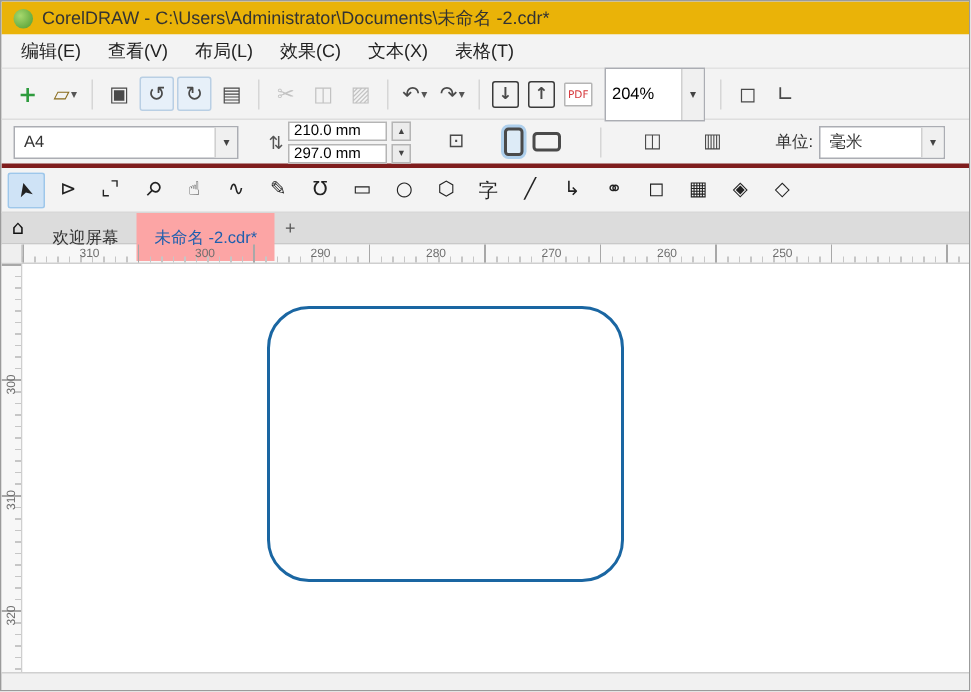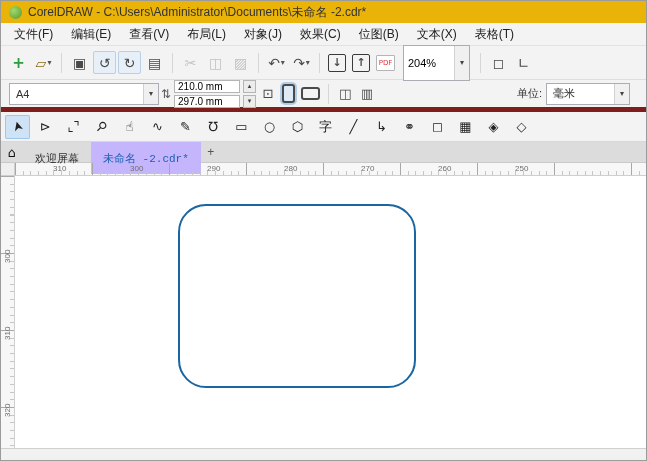--- a/index.html
+++ b/index.html
@@ -25,21 +25,21 @@
   .sep { width: 1px; height: 20px; background: #d6d6d6; margin: 0 4px; flex: none; }
   .grayed { color: #c2c2c2; }
   .boxed { border: 1px solid #b9cfe4; background: #e7f0f9; }
   .import-box { border: 1.5px solid #3a3a3a; width: 18px; height: 18px; min-width: 18px; font-size: 11px; font-weight: bold; margin: 0 2px; }
   .pdf-badge { font-size: 7px; font-weight: normal; color: #d6383c; background: #fff; border: 1px solid #b5b5b5; padding: 3px 2px; border-radius: 1px; }
   .zoom-combo { display: flex; align-items: center; height: 36px; border: 1px solid #abadb3; background: #fff; margin: 3px 4px; }
   .zoom-combo input { width: 50px; border: 0; font-size: 11px; padding: 0 4px; outline: none; font-family: inherit; }
   .combo-arrow { width: 15px; height: 100%; display: flex; align-items: center; justify-content: center; font-size: 8px; color: #444; border-left: 1px solid #d0d0d0; background: #f0f0f0; font-family: "DejaVu Sans", sans-serif; }
 
   
-  .propbar { height: 32px; display: flex; align-items: center; background: #f3f3f3; border-bottom: 5px solid #7f1d1d; padding: 0 8px; gap: 2px; font-size: 11px; color: #333; }
+  .propbar { height: 32px; display: flex; align-items: center; background: #f3f3f3; border-bottom: 3px solid #7f1d1d; padding: 0 8px; gap: 20px; font-size: 11px; color: #333; }
   .page-combo { width: 150px; height: 22px; border: 1px solid #abadb3; background: #fff; display: flex; align-items: center; flex: none; }
   .page-combo .val { flex: 1; padding: 0 6px; }
   .dims { display: flex; align-items: center; gap: 3px; }
   .dims-icon { font-size: 12px; color: #555; font-family: "DejaVu Sans", sans-serif; }
   .dim-col { display: flex; flex-direction: column; gap: 2px; }
   .dim-input { width: 66px; height: 13px; border: 1px solid #b5b5b5; font-size: 10px; padding: 0 3px; background: #fff; font-family: inherit; }
   .stepper { display: flex; flex-direction: column; gap: 2px; }
   .step-btn { width: 13px; height: 13px; border: 1px solid #b5b5b5; background: #ececec; font-size: 7px; display: flex; align-items: center; justify-content: center; color: #444; font-family: "DejaVu Sans", sans-serif; }
   .pb-icon { font-size: 13px; color: #4a4a4a; min-width: 20px; text-align: center; font-family: "DejaVu Sans", sans-serif; }
   .orient { display: flex; gap: 6px; align-items: center; margin: 0 2px; }
@@ -55,21 +55,21 @@
   .tool { width: 25px; height: 24px; display: flex; align-items: center; justify-content: center; font-size: 13px; color: #222; border-radius: 2px; }
   .tool .tg { font-family: "DejaVu Sans", sans-serif; }
   .tool.selected { background: #cfe3f6; box-shadow: 0 0 0 1px #9ec7ea inset; }
   .tool.rot-up .tg { display: inline-block; transform: rotate(-105deg); }
   .tool.rot-45 .tg { display: inline-block; transform: rotate(45deg); }
 
   
   .tabbar { height: 21px; display: flex; align-items: stretch; background: #dcdcdc; border-bottom: 1px solid #c9c9c9; }
   .home-btn { width: 22px; display: flex; align-items: center; justify-content: center; font-size: 13px; color: #111; font-family: "DejaVu Sans", sans-serif; }
   .tab { display: flex; align-items: center; padding: 16px 12px; font-size: 11px; color: #333; }
-  .tab.active { background: #c4b5fd; color: #1e5fae; font-family: Liberation Mono, monospace; }
+  .tab.active { background: #fca5a5; color: #1e5fae; }
   .add-tab { width: 20px; display: flex; align-items: center; justify-content: center; font-size: 12px; color: #555; }
 
   
   .hruler { height: 13px; display: flex; background: #f7f7f7; border-bottom: 1px solid #cfcfcf; }
   .ruler-corner { width: 14px; height: 100%; border-right: 1px solid #cfcfcf; background: #efefef; flex: none; }
   .hruler-scale { flex: 1; position: relative;
     background-image:
       repeating-linear-gradient(to right, #a8a8a8 0 1px, transparent 1px 77px),
       repeating-linear-gradient(to right, #c6c6c6 0 1px, transparent 1px 7.7px);
     background-size: 100% 100%, 100% 4px;
@@ -98,27 +98,24 @@
 
 <div class="window">
 
   <div class="titlebar">
     <span class="app-logo"></span>
     <span class="title-text">CorelDRAW - C:\Users\Administrator\Documents\未命名 -2.cdr*</span>
   </div>
 
   <div class="menubar">
 
-  <span class="menu-item">文件(F)</span>
       <span class="menu-item">编辑(E)</span>
       <span class="menu-item">查看(V)</span>
       <span class="menu-item">布局(L)</span>
-      <span class="menu-item">对象(J)</span>
       <span class="menu-item">效果(C)</span>
-      <span class="menu-item">位图(B)</span>
       <span class="menu-item">文本(X)</span>
       <span class="menu-item">表格(T)</span>
     </div>
 
   <div class="toolbar">
     <span class="tbtn">
         <span class="glyph new">+</span>
       </span>
     <span class="tbtn">
         <span class="glyph folder">▱</span>

